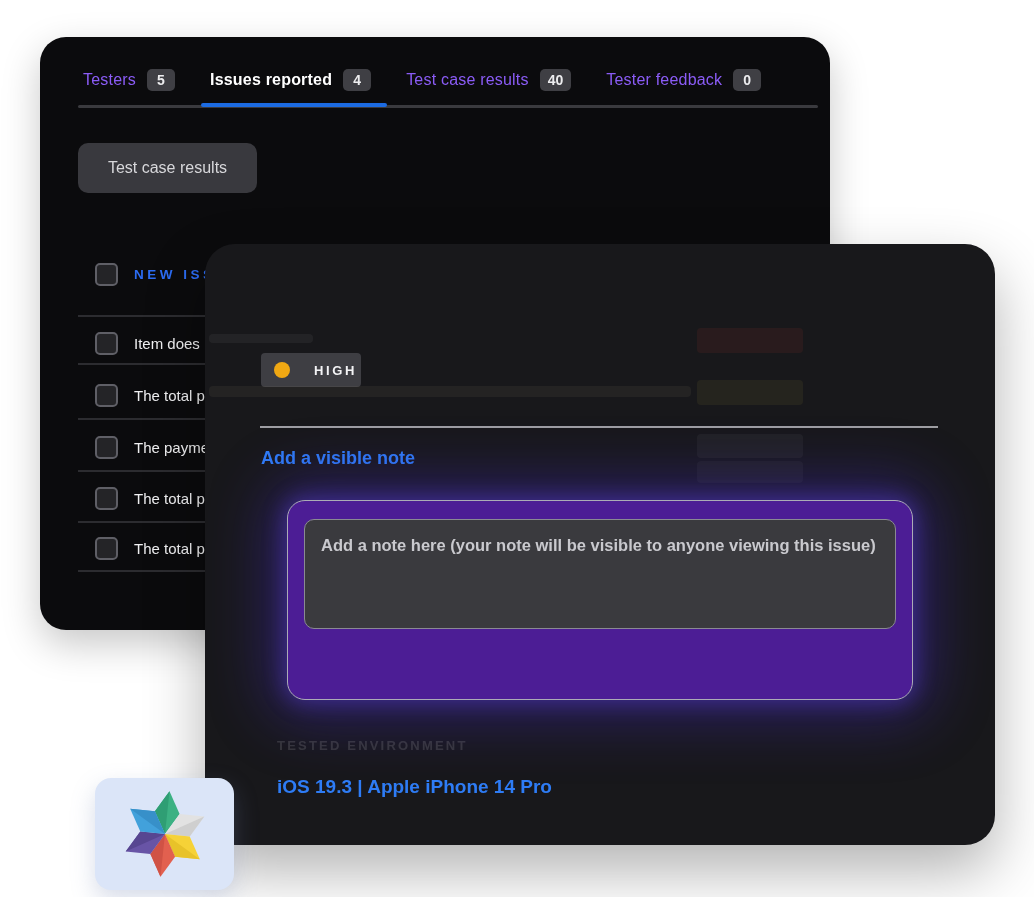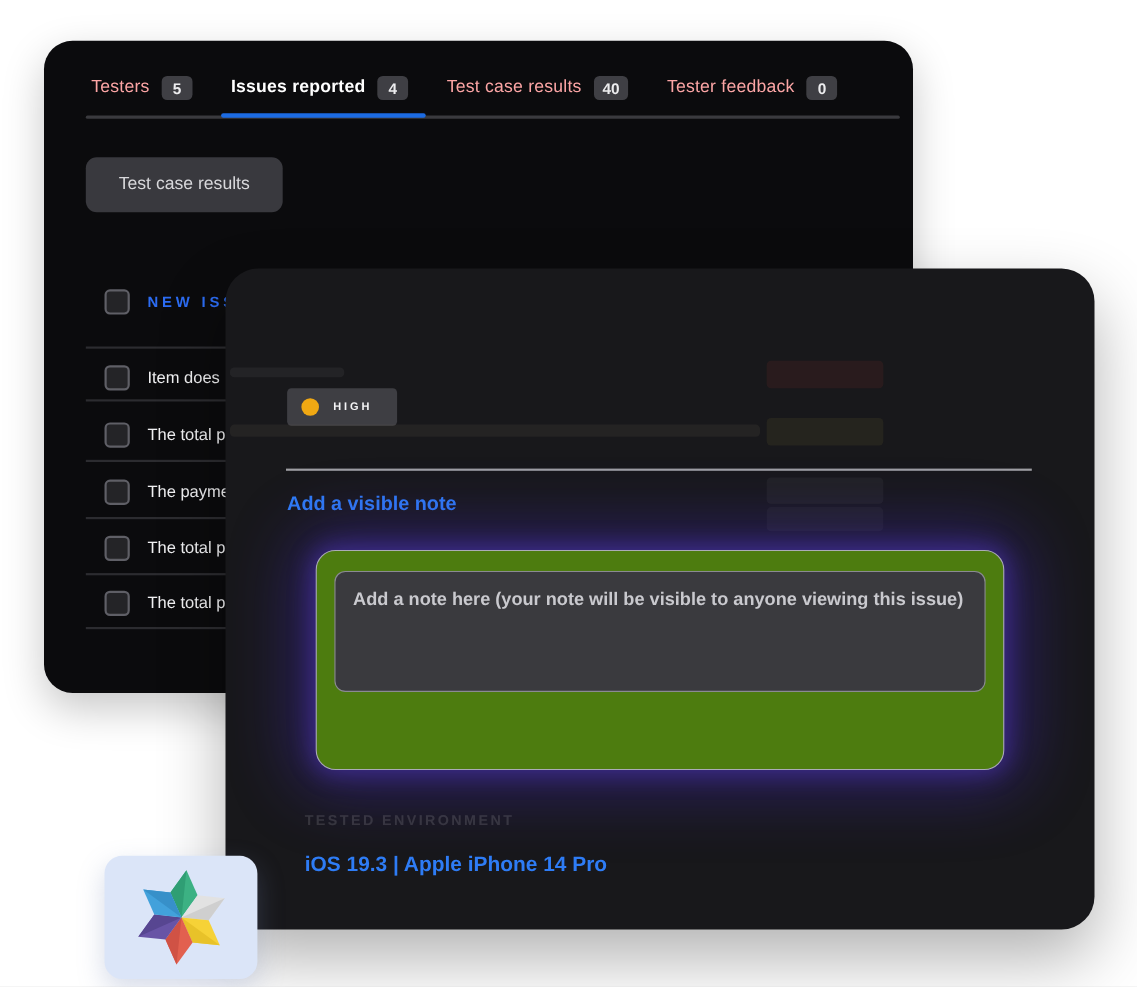--- a/index.html
+++ b/index.html
@@ -6,21 +6,21 @@
   html,body { width:1034px; height:897px; background:#ffffff; overflow:hidden;
               font-family:"Liberation Sans", sans-serif; }
   .stage { position:relative; width:1034px; height:897px; background:#ffffff; }
 
   
   .back-panel { position:absolute; left:40px; top:37px; width:790px; height:593px;
     background:#0b0b0d; border-radius:26px;
     box-shadow:0 14px 38px rgba(0,0,0,0.22); }
   .tab-bar { position:absolute; left:43px; top:28px; display:flex; align-items:center; gap:35px; }
   .tab { display:flex; align-items:center; gap:11px; cursor:pointer; padding:4px 0; }
-  .tab-label { font-size:16px; color:#fca5a5; letter-spacing:0.2px; }
+  .tab-label { font-size:16px; color:#8b5cf6; letter-spacing:0.2px; }
   .tab.active .tab-label { color:#ffffff; font-weight:700; }
   .tab-count { background:#3f3f44; color:#ededef; font-size:14px; font-weight:700;
     border-radius:5px; padding:3px 8px; min-width:28px; text-align:center; }
   .tab-divider { position:absolute; left:38px; top:68px; width:740px; height:3px;
     background:#3a3a3e; border-radius:2px; }
   .tab-underline { position:absolute; left:161px; top:66px; width:186px; height:4px;
     background:#1c6be2; border-radius:2px; z-index:1; }
   .filter-btn { position:absolute; left:38px; top:106px; width:179px; height:50px;
     background:#39393e; border:none; border-radius:10px; color:#d8d8db; font-size:16px;
     font-family:"Liberation Sans", sans-serif; cursor:pointer; }
@@ -35,30 +35,30 @@
 
   
   .overlay-panel { position:absolute; left:205px; top:244px; width:790px; height:601px;
     background:#18181b; border-radius:30px;
     box-shadow:0 26px 60px rgba(0,0,0,0.30); }
   .overlay-title { position:absolute; left:56px; top:46px; font-size:37px; font-weight:700;
     color:#ffffff; letter-spacing:-0.5px; }
   .severity-badge { position:absolute; left:56px; top:109px; width:100px; height:34px;
     background:#3e3e43; border-radius:4px; display:flex; align-items:center; }
   .severity-dot { width:16px; height:16px; border-radius:50%; background:#f0a813; margin-left:13px; }
-  .severity-text { margin-left:13px; font-size:10px; font-weight:700; color:#f3f3f5;
+  .severity-text { margin-left:24px; font-size:13px; font-weight:700; color:#f3f3f5;
     letter-spacing:2.6px; }
   .dim-bar { position:absolute; border-radius:4px; }
   .ov-divider { position:absolute; left:55px; top:182px; width:678px; height:1.5px;
     background:rgba(203,203,210,0.75); }
   .triage-link { position:absolute; left:56px; top:204px; font-size:18px; font-weight:700;
     color:#2f7cf6; cursor:pointer; }
 
   .note-card { position:absolute; left:82px; top:256px; width:626px; height:200px;
-    background:#4d7c0f; border:1.5px solid #ababb6; border-radius:18px;
+    background:#4c1d95; border:1.5px solid #ababb6; border-radius:18px;
     box-shadow:0 0 20px 4px rgba(96,64,226,0.40), 0 0 58px 20px rgba(70,44,190,0.42); }
   .note-textarea { position:absolute; left:16px; top:18px; width:592px; height:110px;
     background:#3a3a3e; border:1px solid #8a8a92; border-radius:10px; resize:none;
     padding:13px 16px; font-family:"Liberation Sans", sans-serif; font-size:16.5px;
     font-weight:600; line-height:1.5; color:#e8e8ea; outline:none; }
   .note-textarea::placeholder { color:#c9c9ce; font-weight:600; }
   .save-btn { position:absolute; left:16px; top:150px; width:106px; height:37px;
     background:#3e8cf7; border:none; border-radius:8px; color:#000000; font-size:16px;
     font-weight:700; font-family:"Liberation Sans", sans-serif; cursor:pointer; }
 

